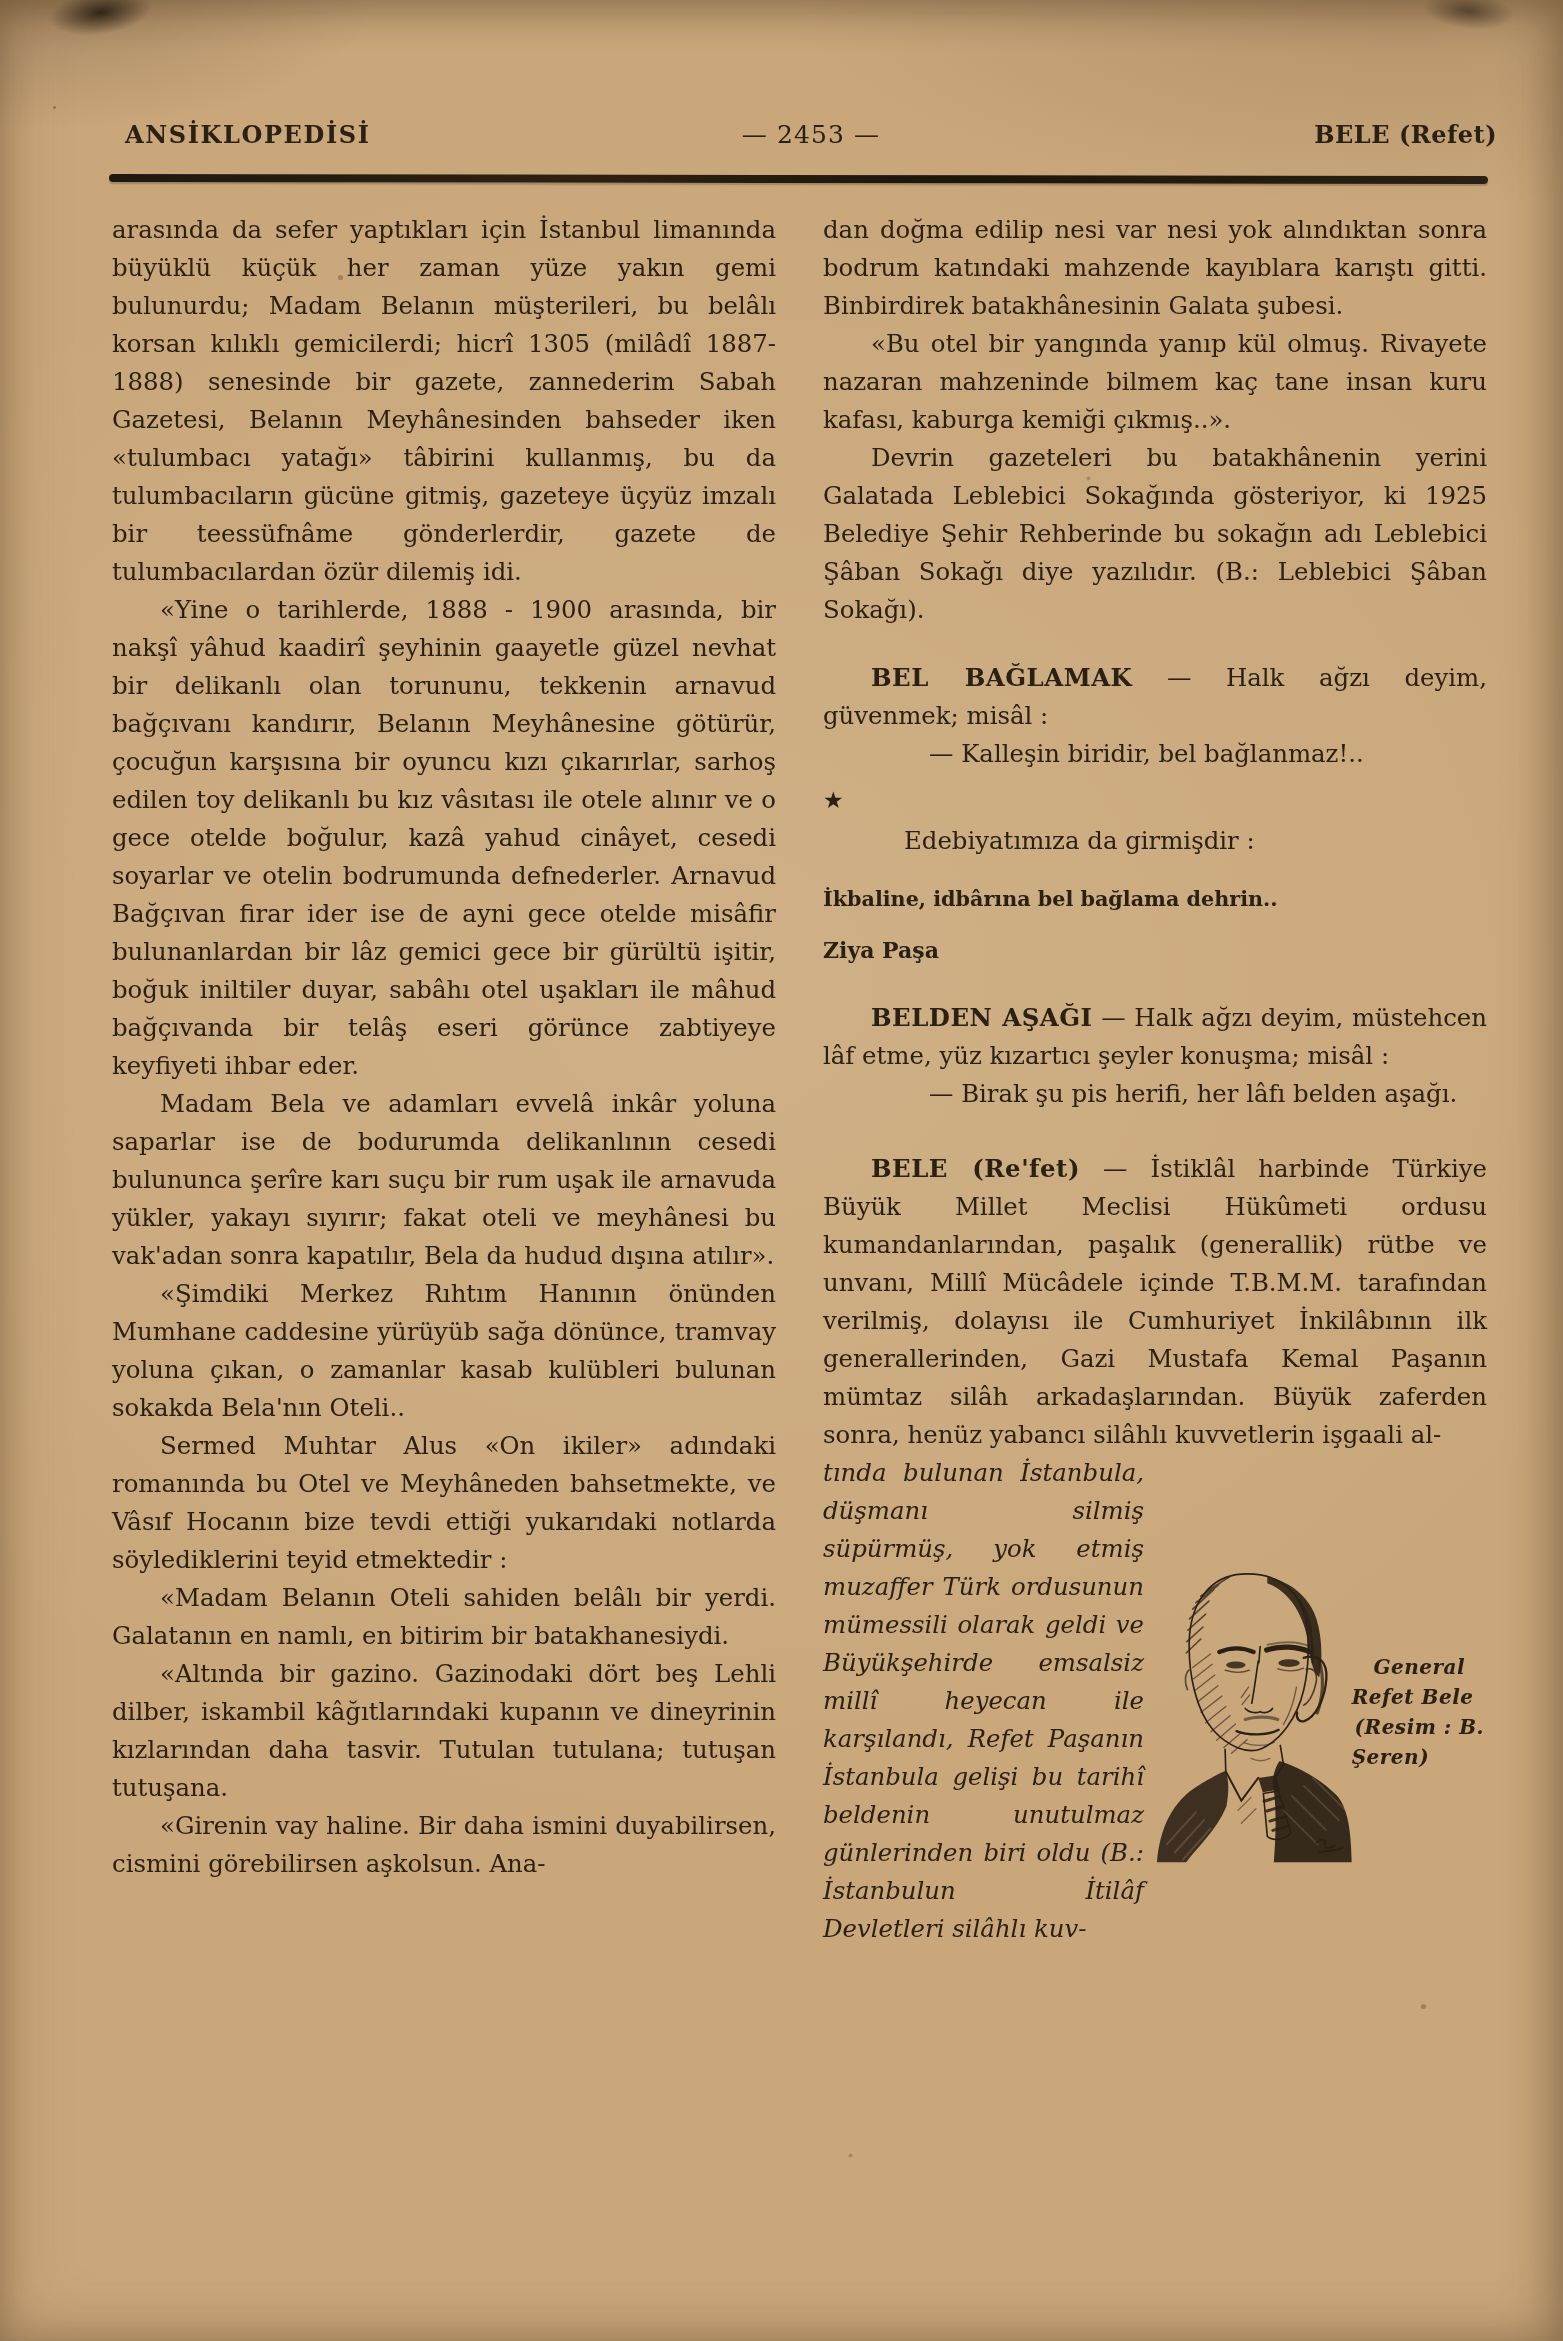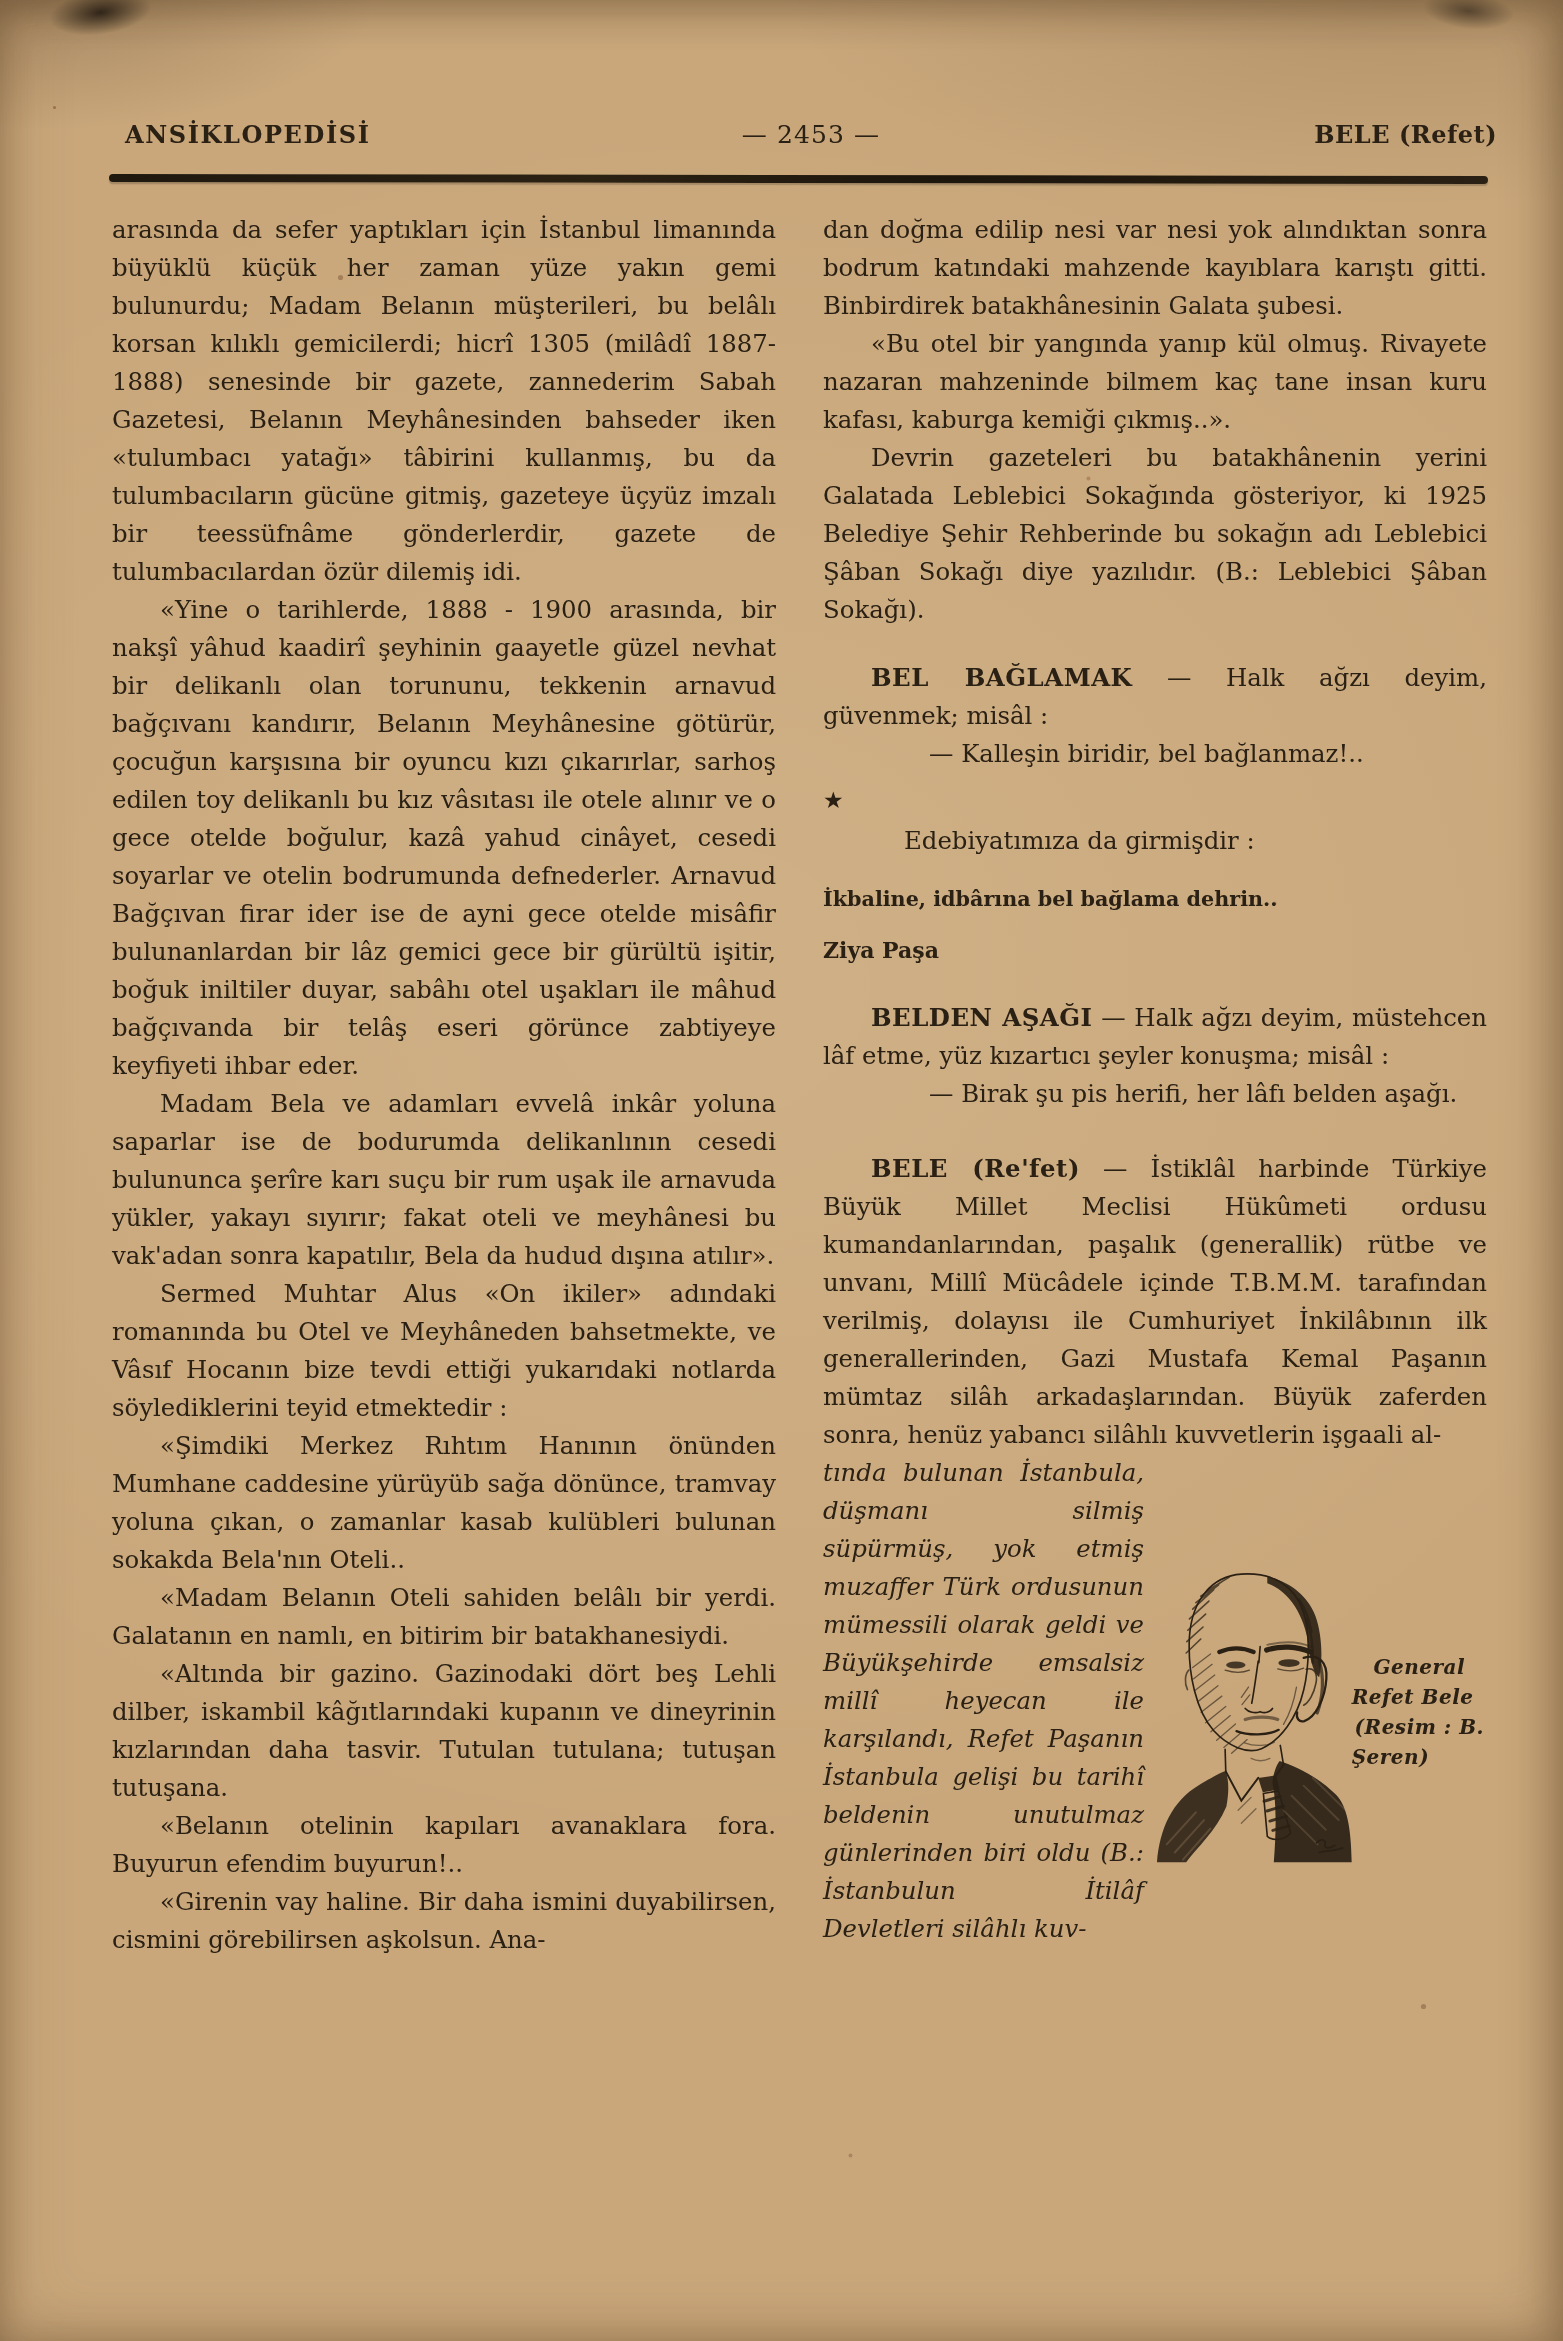--- a/index.html
+++ b/index.html
@@ -82,25 +82,24 @@
     <span class="h-right">BELE (Refet)</span>
   </header>
   <div class="header-rule"></div>
 
   <div class="columns">
 
     <div class="col">
       <p class="cont">arasında da sefer yaptıkları için İstanbul limanında büyüklü küçük her zaman yüze yakın gemi bulunurdu; Madam Belanın müşterileri, bu belâlı korsan kılıklı gemicilerdi; hicrî 1305 (milâdî 1887-1888) senesinde bir gazete, zannederim Sabah Gazetesi, Belanın Meyhânesinden bahseder iken «tulumbacı yatağı» tâbirini kullanmış, bu da tulumbacıların gücüne gitmiş, gazeteye üçyüz imzalı bir teessüfnâme gönderlerdir, gazete de tulumbacılardan özür dilemiş idi.</p>
       <p class="ind">«Yine o tarihlerde, 1888 - 1900 arasında, bir nakşî yâhud kaadirî şeyhinin gaayetle güzel nevhat bir delikanlı olan torununu, tekkenin arnavud bağçıvanı kandırır, Belanın Meyhânesine götürür, çocuğun karşısına bir oyuncu kızı çıkarırlar, sarhoş edilen toy delikanlı bu kız vâsıtası ile otele alınır ve o gece otelde boğulur, kazâ yahud cinâyet, cesedi soyarlar ve otelin bodrumunda defnederler. Arnavud Bağçıvan firar ider ise de ayni gece otelde misâfir bulunanlardan bir lâz gemici gece bir gürültü işitir, boğuk iniltiler duyar, sabâhı otel uşakları ile mâhud bağçıvanda bir telâş eseri görünce zabtiyeye keyfiyeti ihbar eder.</p>
       <p class="ind">Madam Bela ve adamları evvelâ inkâr yoluna saparlar ise de bodurumda delikanlının cesedi bulununca şerîre karı suçu bir rum uşak ile arnavuda yükler, yakayı sıyırır; fakat oteli ve meyhânesi bu vak'adan sonra kapatılır, Bela da hudud dışına atılır».</p>
+      <p class="ind">«Şimdiki Merkez Rıhtım Hanının önünden Mumhane caddesine yürüyüb sağa dönünce, tramvay yoluna çıkan, o zamanlar kasab kulübleri bulunan sokakda Bela'nın Oteli..</p>
       <p class="ind">Sermed Muhtar Alus «On ikiler» adındaki romanında bu Otel ve Meyhâneden bahsetmekte, ve Vâsıf Hocanın bize tevdi ettiği yukarıdaki notlarda söylediklerini teyid etmektedir :</p>
-      <p class="ind">«Şimdiki Merkez Rıhtım Hanının önünden Mumhane caddesine yürüyüb sağa dönünce, tramvay yoluna çıkan, o zamanlar kasab kulübleri bulunan sokakda Bela'nın Oteli..</p>
       <p class="ind">«Madam Belanın Oteli sahiden belâlı bir yerdi. Galatanın en namlı, en bitirim bir batakhanesiydi.</p>
       <p class="ind">«Altında bir gazino. Gazinodaki dört beş Lehli dilber, iskambil kâğıtlarındaki kupanın ve dineyrinin kızlarından daha tasvir. Tutulan tutulana; tutuşan tutuşana.</p>
-      <p class="ind">«Belanın otelinin kapıları avanaklara fora. Buyurun efendim buyurun!..</p>
       <p class="ind">«Girenin vay haline. Bir daha ismini duyabilirsen, cismini görebilirsen aşkolsun. Ana-</p>
     </div>
 
     <div class="col">
       <p class="cont">dan doğma edilip nesi var nesi yok alındıktan sonra bodrum katındaki mahzende kayıblara karıştı gitti. Binbirdirek batakhânesinin Galata şubesi.</p>
       <p class="ind">«Bu otel bir yangında yanıp kül olmuş. Rivayete nazaran mahzeninde bilmem kaç tane insan kuru kafası, kaburga kemiği çıkmış..».</p>
       <p class="ind">Devrin gazeteleri bu batakhânenin yerini Galatada Leblebici Sokağında gösteriyor, ki 1925 Belediye Şehir Rehberinde bu sokağın adı Leblebici Şâban Sokağı diye yazılıdır. (B.: Leblebici Şâban Sokağı).</p>
 
       <div class="entry">
         <p class="ind"><b class="term">BEL BAĞLAMAK</b><span> — Halk ağzı deyim, güvenmek; misâl :</span></p>

